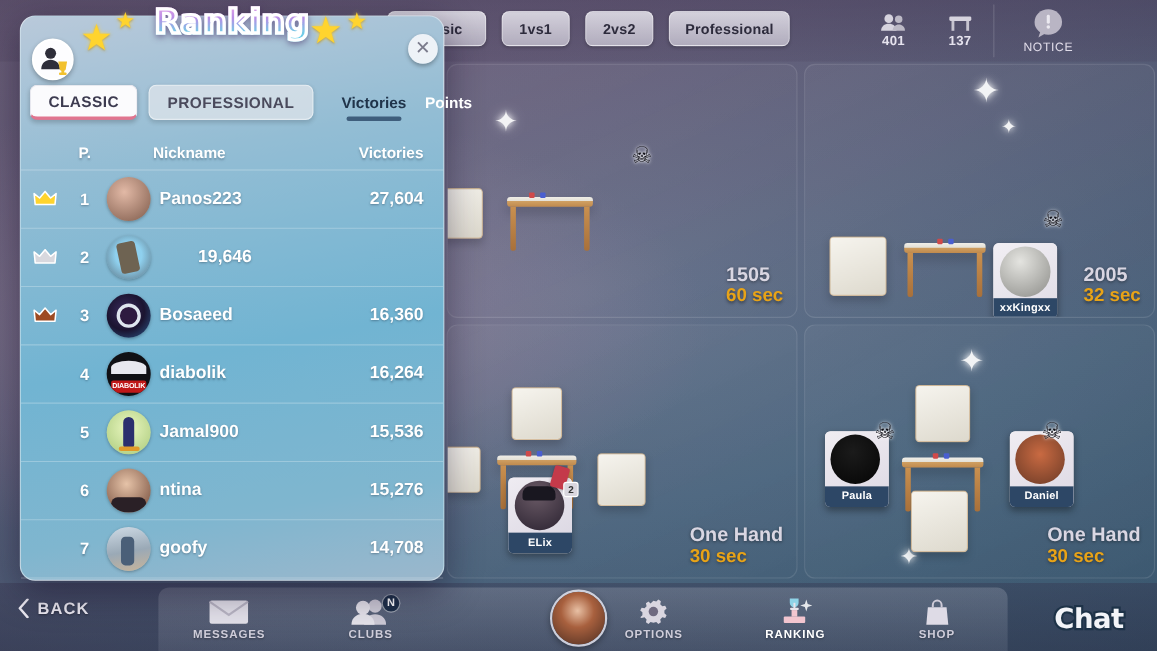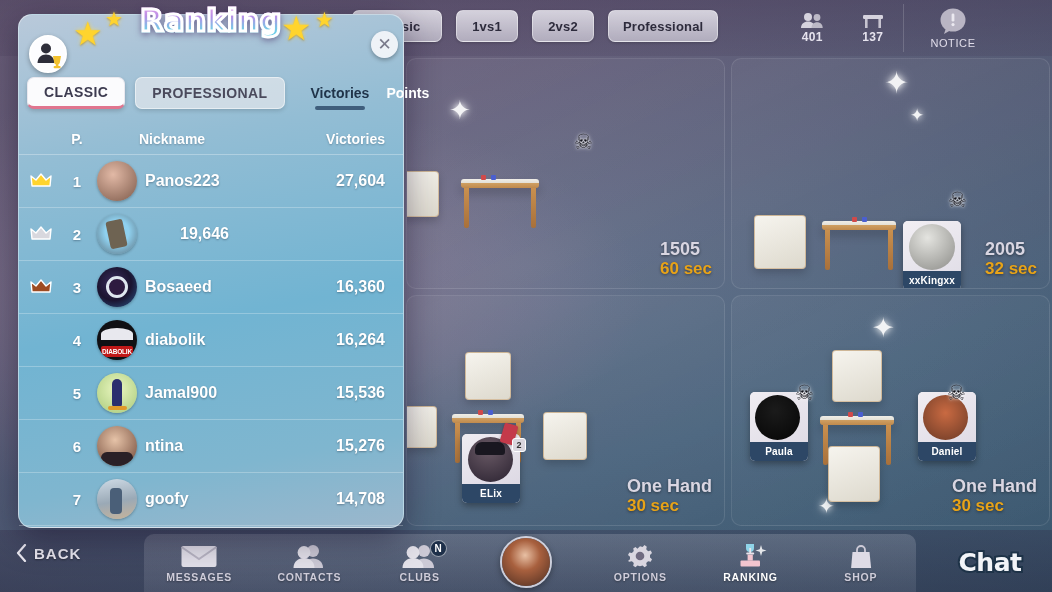--- a/index.html
+++ b/index.html
@@ -640,31 +640,20 @@
       <div class="navitem">
         <span class="glyph">
           <svg width="38" height="26" viewBox="0 0 38 26">
             <rect x="1.5" y="3" width="35" height="21" rx="2" fill="#e3e1ea"></rect>
             <path d="M1.5 4 L19 16 L36.5 4" stroke="#b9b6c4" stroke-width="2" fill="none"></path>
           </svg>
         </span>
         <span class="lbl">MESSAGES</span>
       </div>
 
-      <div class="navitem">
-        <span class="glyph">
-          <svg width="38" height="26" viewBox="0 0 38 26">
-            <circle cx="23" cy="8" r="6" fill="#cdcad6"></circle>
-            <path d="M13 25c0-6 4.5-9.5 10-9.5S33 19 33 25z" fill="#cdcad6"></path>
-            <circle cx="14" cy="9.5" r="6.4" fill="#e4e2ea"></circle>
-            <path d="M3.5 25c0-6.3 4.7-10 10.5-10S24.5 18.7 24.5 25z" fill="#e4e2ea"></path>
-          </svg>
-        </span>
-        <span class="lbl">CONTACTS</span>
-      </div>
 
       <div class="navitem">
         <span class="glyph">
           <svg width="40" height="26" viewBox="0 0 40 26">
             <circle cx="24" cy="8" r="6" fill="#cdcad6"></circle>
             <path d="M14 25c0-6 4.5-9.5 10-9.5S34 19 34 25z" fill="#cdcad6"></path>
             <circle cx="13" cy="9.5" r="6.4" fill="#e4e2ea"></circle>
             <path d="M2.5 25c0-6.3 4.7-10 10.5-10S23.5 18.7 23.5 25z" fill="#e4e2ea"></path>
           </svg>
         </span>

